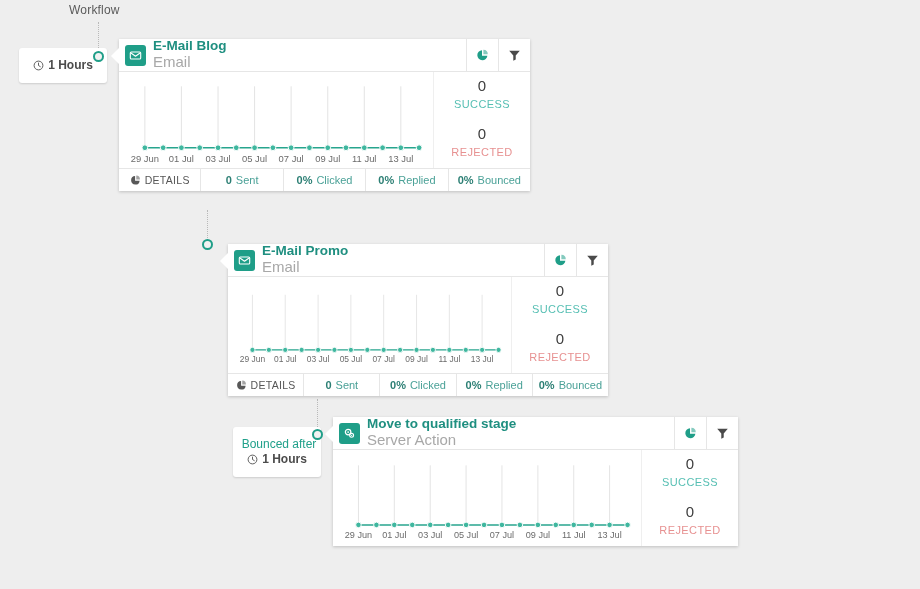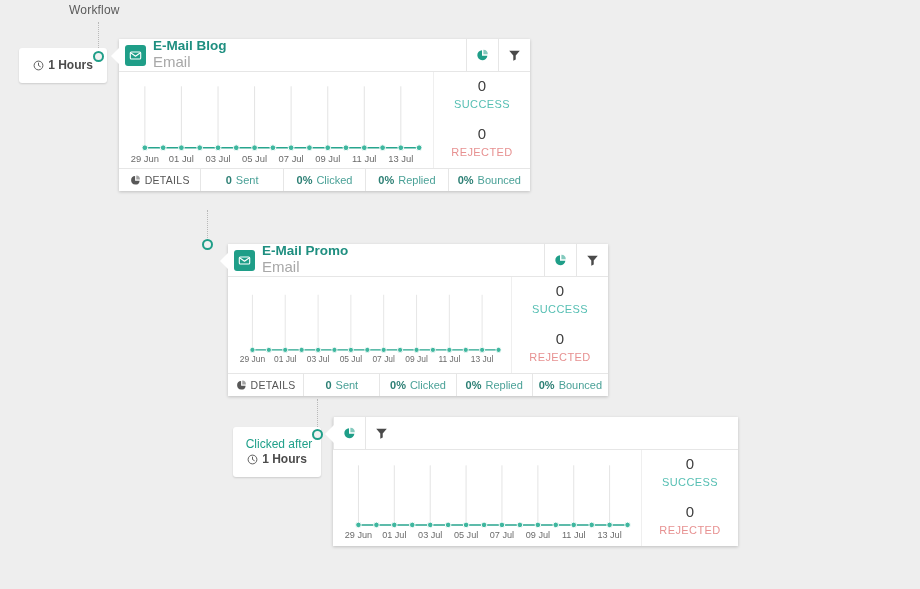--- a/index.html
+++ b/index.html
@@ -439,34 +439,49 @@
           <span class="t">Bounced</span>
         </div>
       </div>
     </div>
 
   <div class="chip" style="left:233px; top:427px; width:70px;">
       <div class="row teal">
         <svg width="11" height="11" viewBox="0 0 16 16" aria-hidden="true">
           <path d="M5.4 2.4c0-.8 1.5-.8 1.5 0v4.4M6.9 4.4c0-.8 1.5-.8 1.5 0v2.6M8.4 5.2c0-.8 1.5-.8 1.5 0v2M9.9 6.2c0-.8 1.5-.8 1.5 0v3.6c0 2.3-1.4 4-3.6 4-2 0-2.8-.8-3.7-2.2L3 9.6c-.5-.8.6-1.7 1.3-.9l1.1 1.2" fill="none" stroke="#20a08a" stroke-width="1.15" stroke-linecap="round" stroke-linejoin="round"></path>
         </svg>
-        <span>Clicked after</span>
+        <span>Bounced after</span>
       </div>
       <div class="row ">
         <svg width="11" height="11" viewBox="0 0 16 16" aria-hidden="true">
           <circle cx="8" cy="8" r="6.4" fill="none" stroke="#4c4c4c" stroke-width="1.3"></circle>
           <path d="M8 4.4V8l2.6 1.6" fill="none" stroke="#4c4c4c" stroke-width="1.3" stroke-linecap="round"></path>
         </svg>
         <span>1 Hours</span>
       </div>
     </div>
   <div class="node-dot" style="left:312px; top:429px;"></div>
   <div class="card" style="left:333px; top:417px; width:405px;">
       <div class="notch"></div>
       <div class="card-head">
+        <div class="head-main">
+          <div class="app-icon">
+            <svg width="13" height="13" viewBox="0 0 16 16" aria-hidden="true">
+              <path d="M6.1 1.6 6.4 3a3.6 3.6 0 0 1 1.1.45l1.2-.8 1.25 1.25-.8 1.2c.2.34.35.7.45 1.1l1.4.3v1.76l-1.4.3c-.1.4-.25.76-.45 1.1l.8 1.2-1.25 1.25-1.2-.8c-.34.2-.7.35-1.1.45l-.3 1.4H4.35l-.3-1.4a3.6 3.6 0 0 1-1.1-.45l-1.2.8L.5 10.86l.8-1.2A3.6 3.6 0 0 1 .85 8.56L0 8.4" fill="none" stroke="#ffffff" stroke-width="0"></path>
+              <circle cx="6.3" cy="6.3" r="3.4" fill="none" stroke="#ffffff" stroke-width="1.5"></circle>
+              <circle cx="6.3" cy="6.3" r="1.1" fill="#ffffff"></circle>
+              <circle cx="10.6" cy="10.2" r="2.4" fill="none" stroke="#ffffff" stroke-width="1.4"></circle>
+              <circle cx="10.6" cy="10.2" r="0.75" fill="#ffffff"></circle>
+            </svg>
+          </div>
+          <div class="titles">
+            <div class="c-title">Move to qualified stage</div>
+            <div class="c-sub">Server Action</div>
+          </div>
+        </div>
         <div class="head-btn">
           <svg width="13" height="13" viewBox="0 0 16 16" aria-hidden="true">
             <path d="M7.4 1.5A6.2 6.2 0 1 0 14 8.2H7.4z" fill="#1f9e88"></path>
             <path d="M9.1 0.9v5.5h5.4A5.6 5.6 0 0 0 9.1 0.9z" fill="#1f9e88" opacity=".55"></path>
           </svg>
         </div>
         <div class="head-btn">
           <svg width="13" height="13" viewBox="0 0 16 16" aria-hidden="true">
             <path d="M1.5 2.3h13l-5 5.6v5l-3 1.6v-6.6z" fill="#4a4a4a"></path>
           </svg>

